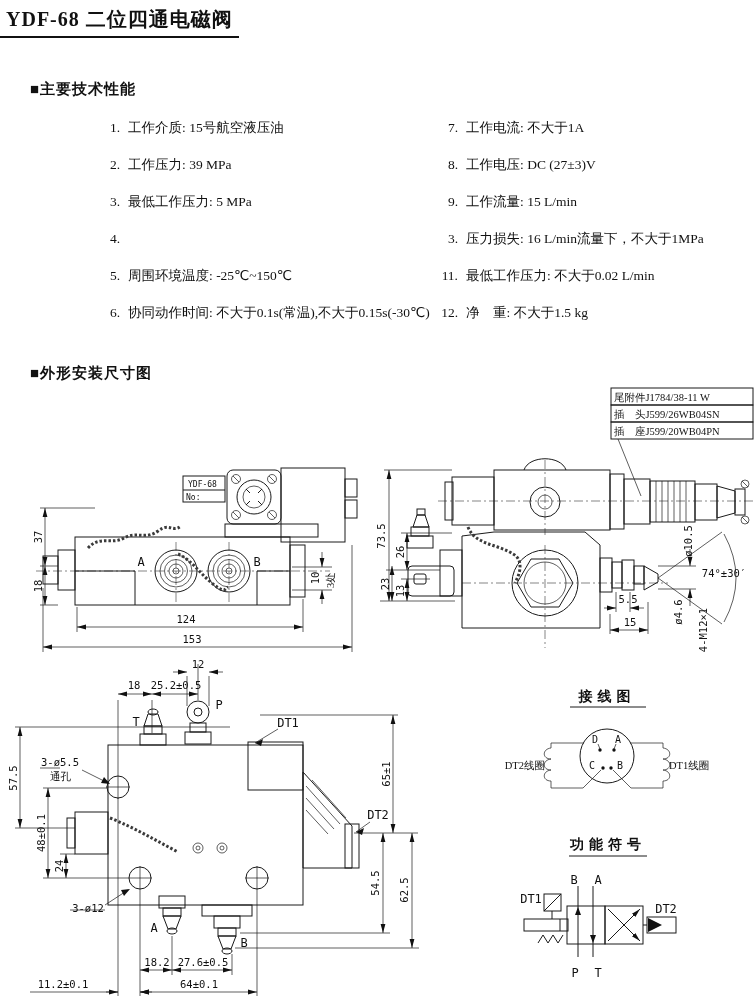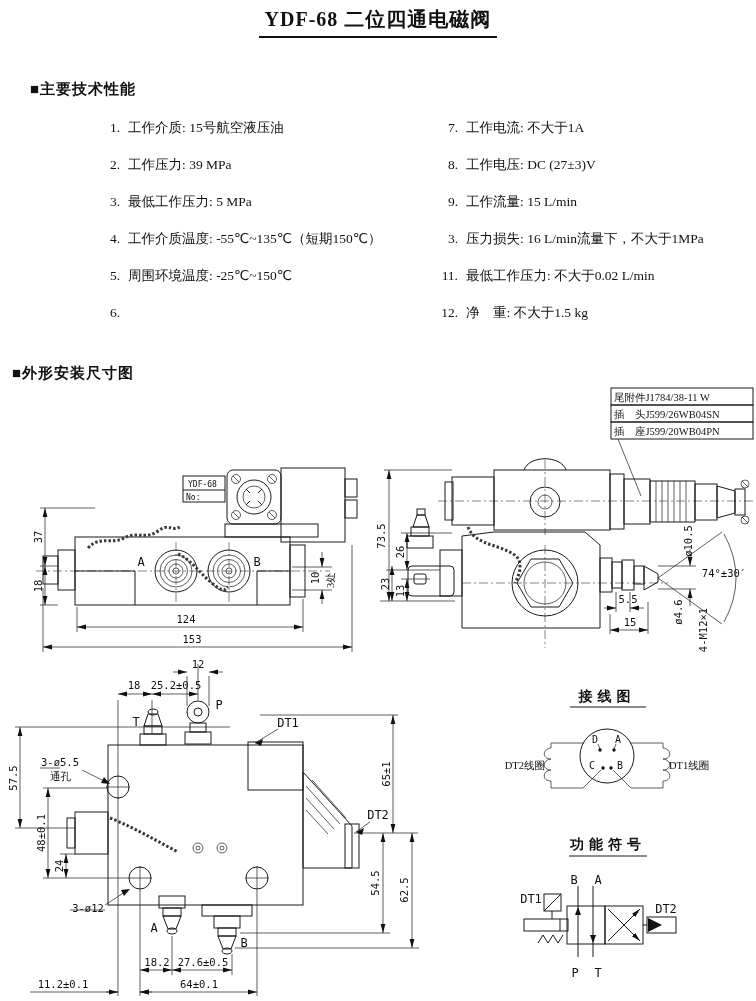--- a/index.html
+++ b/index.html
@@ -1,24 +1,24 @@
 <!DOCTYPE html>
 <html><head>
 <meta charset="utf-8">
 <style>
   html,body{margin:0;padding:0;}
   body{width:756px;height:1001px;background:#fff;position:relative;overflow:hidden;
        font-family:"Liberation Serif","DejaVu Sans",serif;color:#111;}
   .page{position:absolute;inset:0;}
-  .title-wrap{position:absolute;top:6px;left:0;width:100%;text-align:center;}
+  .title-wrap{position:absolute;top:6px;left:0;width:100%;text-align:left;}
   .title{display:inline-block;font-size:20px;font-weight:bold;letter-spacing:1px;
          border-bottom:2px solid #111;padding:0 6px 3px;}
   .sec-heading{position:absolute;font-size:15px;font-weight:bold;letter-spacing:1px;}
   #h-specs{left:30px;top:80px;font-family:Liberation Serif, serif;}
-  #h-outline{left:12px;top:364px;}
+  #h-outline{left:30px;top:364px;}
   .spec-col{position:absolute;top:120px;}
   .col-left{left:94px;width:340px;}
   .col-right{left:432px;width:322px;}
   .spec-row{height:37px;display:flex;align-items:flex-start;font-size:13.5px;line-height:1.25;}
   .spec-num{width:26px;text-align:right;flex:0 0 26px;}
   .spec-text{margin-left:8px;white-space:nowrap;}
   svg{position:absolute;left:0;top:381px;}
   .ln{stroke:#1a1a1a;stroke-width:1;fill:none;}
   .lnt{stroke:#1a1a1a;stroke-width:0.7;fill:none;}
   .cl{stroke:#333;stroke-width:0.6;fill:none;stroke-dasharray:9 3 2 3;}
@@ -49,28 +49,28 @@
     <div class="spec-row">
         <span class="spec-num">2.</span>
         <span class="spec-text">工作压力: 39 MPa</span>
       </div>
     <div class="spec-row">
         <span class="spec-num">3.</span>
         <span class="spec-text">最低工作压力: 5 MPa</span>
       </div>
     <div class="spec-row">
         <span class="spec-num">4.</span>
-        <span class="spec-text">工作介质温度: -55℃~135℃（短期150℃）</span>
       </div>
     <div class="spec-row">
         <span class="spec-num">5.</span>
         <span class="spec-text">周围环境温度: -25℃~150℃</span>
       </div>
     <div class="spec-row">
         <span class="spec-num">6.</span>
+        <span class="spec-text">协同动作时间: 不大于0.1s(常温),不大于0.15s(-30℃)</span>
       </div>
   </div>
 
   <div class="spec-col col-right">
     <div class="spec-row">
         <span class="spec-num">7.</span>
         <span class="spec-text">工作电流: 不大于1A</span>
       </div>
     <div class="spec-row">
         <span class="spec-num">8.</span>

